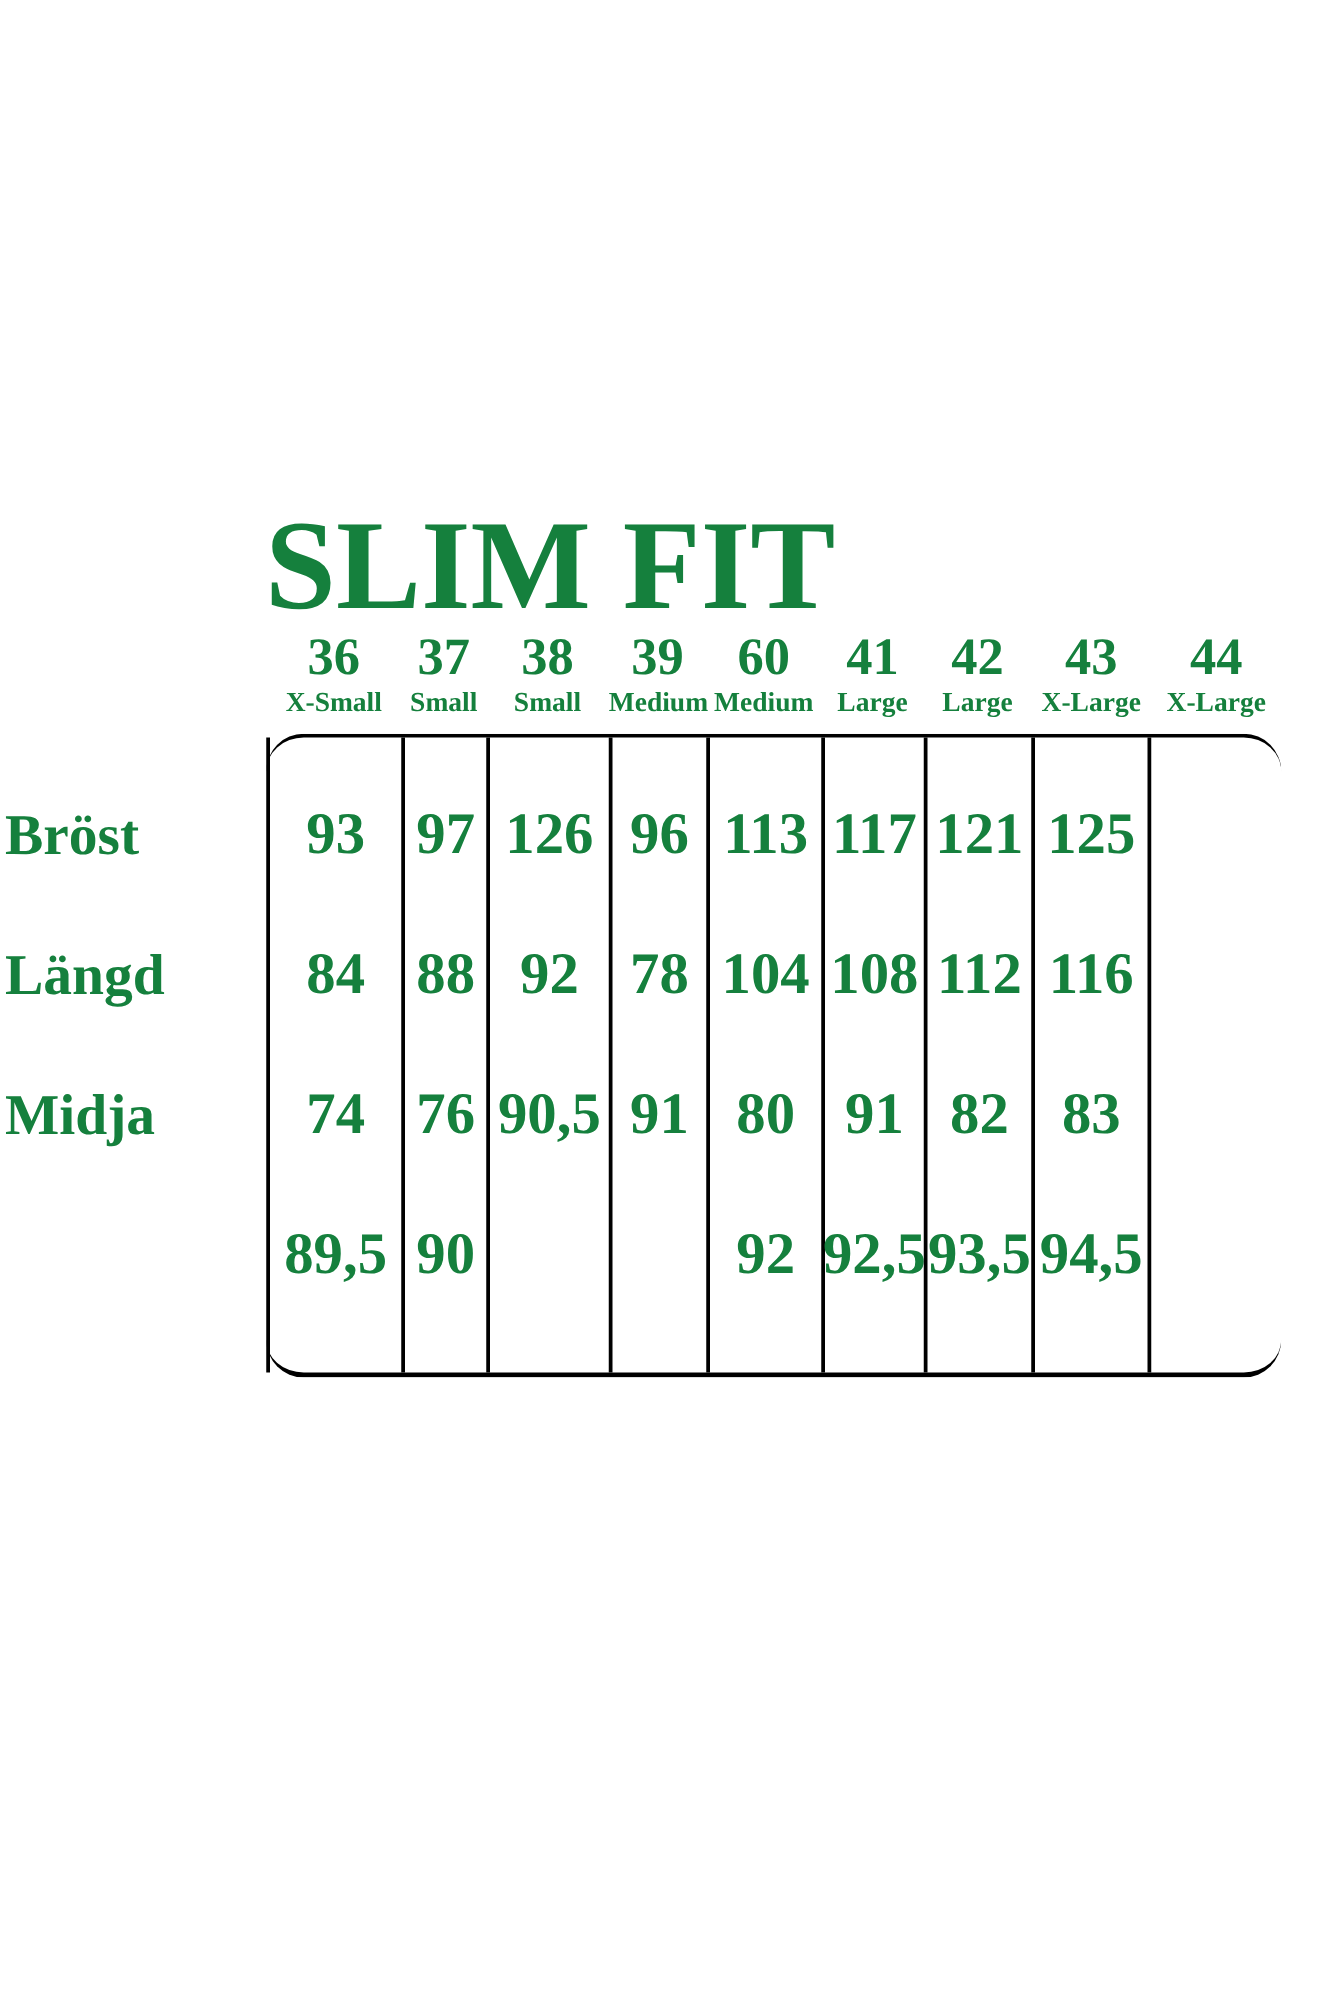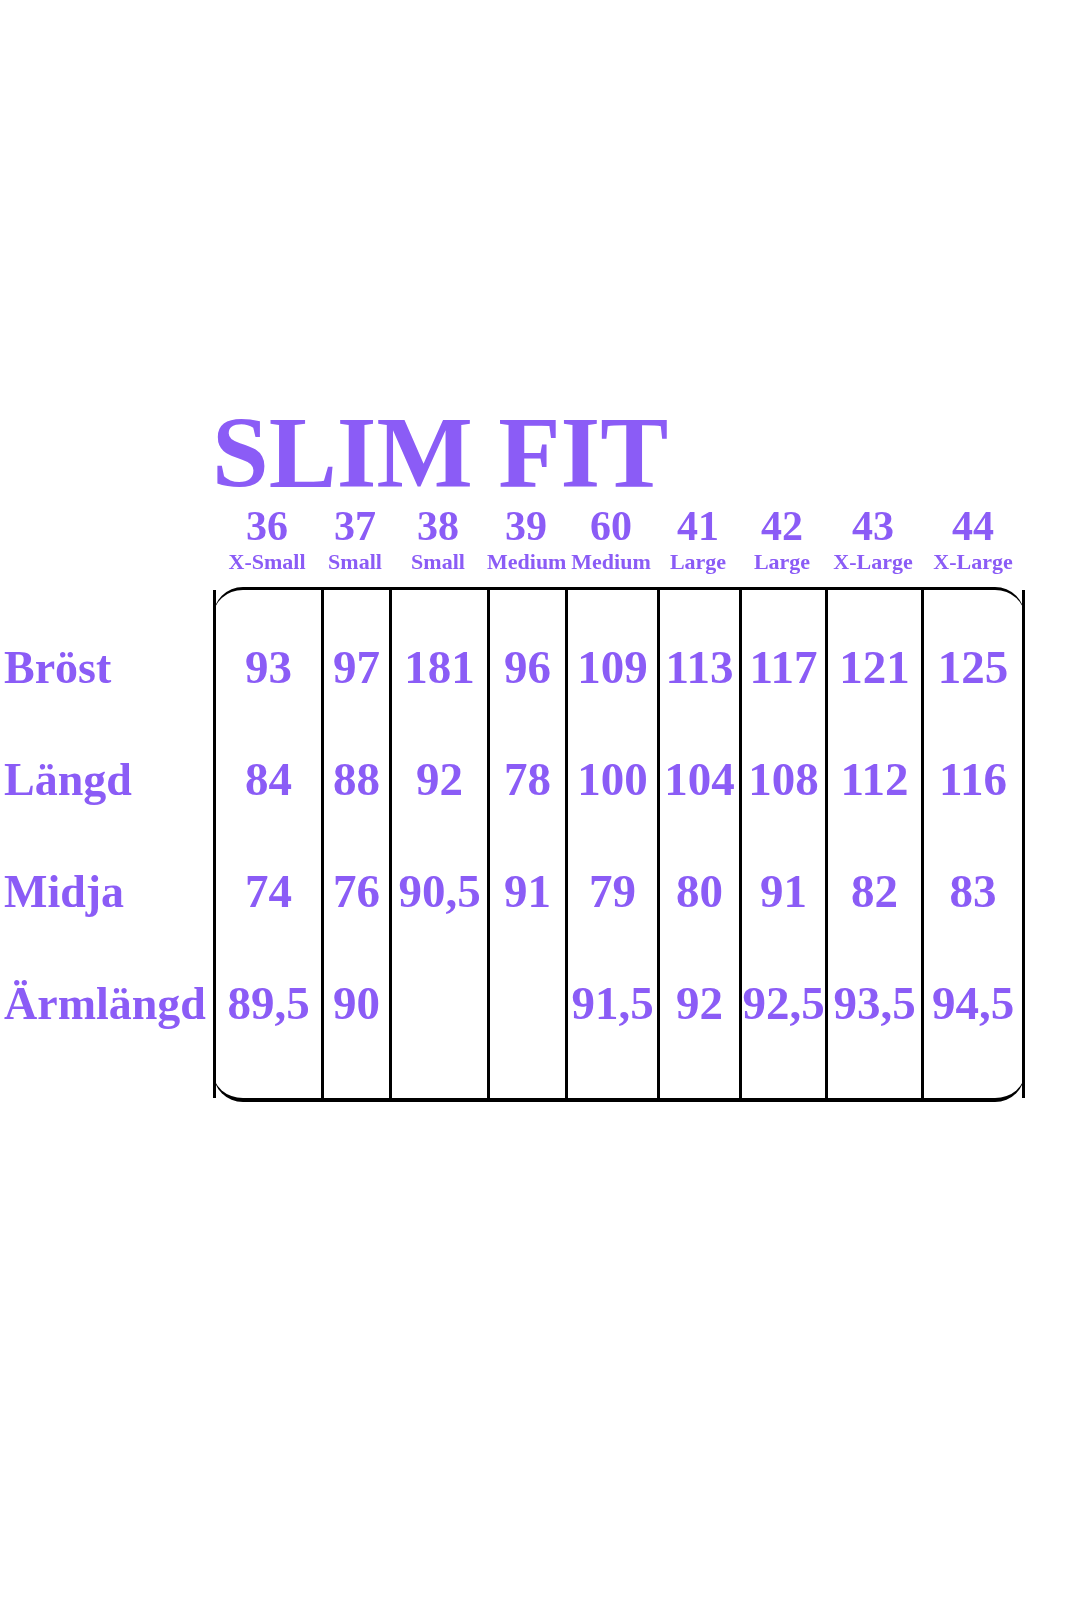--- a/index.html
+++ b/index.html
@@ -1,20 +1,20 @@
 <!DOCTYPE html>
 <html><head>
 <meta charset="utf-8">
 <style>
   html, body { margin:0; padding:0; background:#ffffff; }
   .sheet {
     position:relative;
     width:1067px; height:1600px;
     background:#ffffff;
-    color:#8b5cf6;
+    color:#15803d;
     font-family:"Liberation Serif","DejaVu Serif",serif;
     font-weight:700;
     overflow:hidden;
   }
   .title {
     position:absolute; left:212px; top:402px;
     font-size:102px; line-height:1; white-space:nowrap;
   }
   .cols { grid-template-columns:108px 68px 98px 78px 92px 82px 86px 96px 104px; }
   .header {
@@ -84,50 +84,43 @@
       </div>
       <div class="hcell">
         <div class="hnum">44</div>
         <div class="hlabel">X-Large</div>
       </div>
     </div>
   <div class="labels" id="row-labels">
       <div class="rlabel">Bröst</div>
       <div class="rlabel">Längd</div>
       <div class="rlabel">Midja</div>
-      <div class="rlabel">Ärmlängd</div>
     </div>
   <div class="table cols" id="table-grid">
       <div class="tcol">
         <div class="tval">93</div>
         <div class="tval">84</div>
         <div class="tval">74</div>
         <div class="tval">89,5</div>
       </div>
       <div class="tcol">
         <div class="tval">97</div>
         <div class="tval">88</div>
         <div class="tval">76</div>
         <div class="tval">90</div>
       </div>
       <div class="tcol">
-        <div class="tval">181</div>
+        <div class="tval">126</div>
         <div class="tval">92</div>
         <div class="tval">90,5</div>
       </div>
       <div class="tcol">
         <div class="tval">96</div>
         <div class="tval">78</div>
         <div class="tval">91</div>
-      </div>
-      <div class="tcol">
-        <div class="tval">109</div>
-        <div class="tval">100</div>
-        <div class="tval">79</div>
-        <div class="tval">91,5</div>
       </div>
       <div class="tcol">
         <div class="tval">113</div>
         <div class="tval">104</div>
         <div class="tval">80</div>
         <div class="tval">92</div>
       </div>
       <div class="tcol">
         <div class="tval">117</div>
         <div class="tval">108</div>

